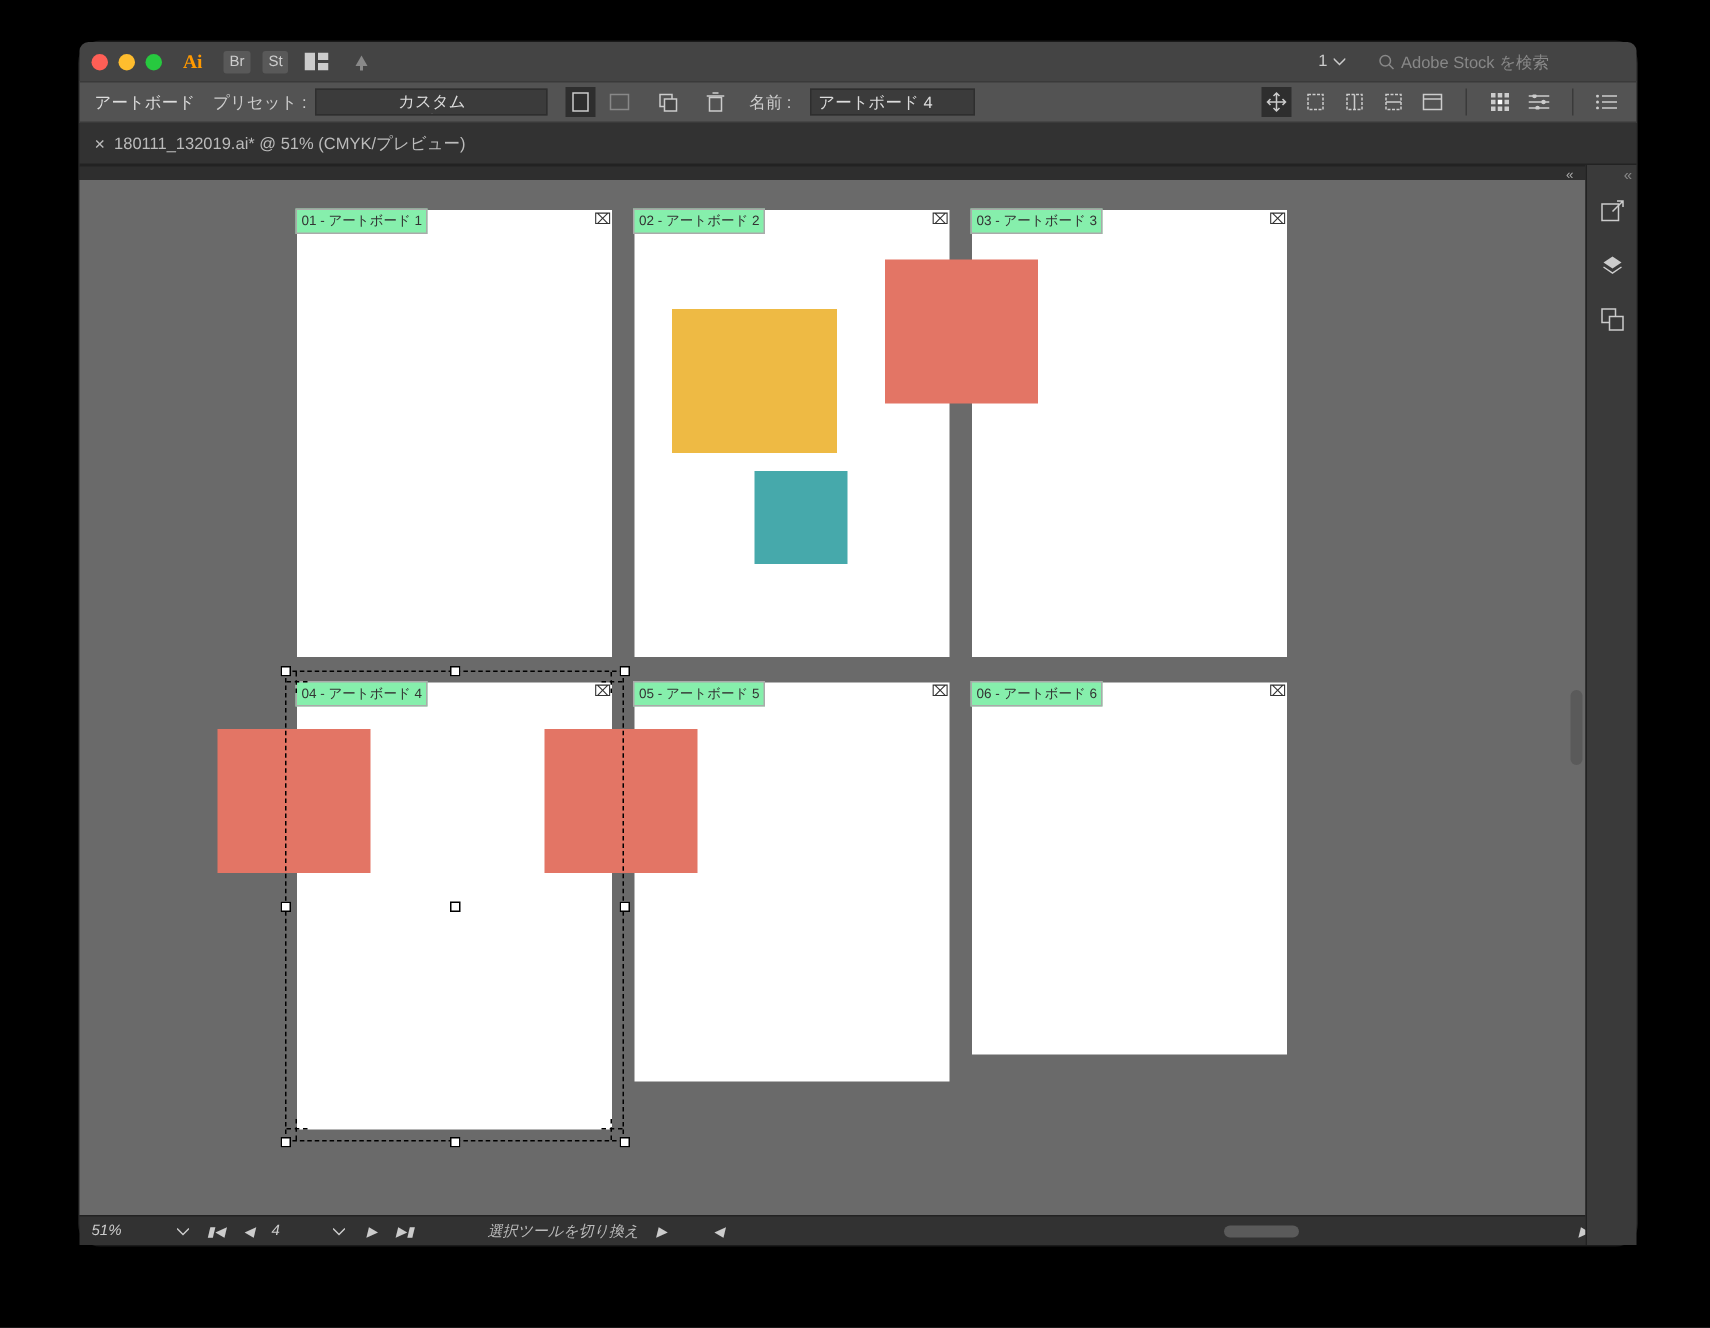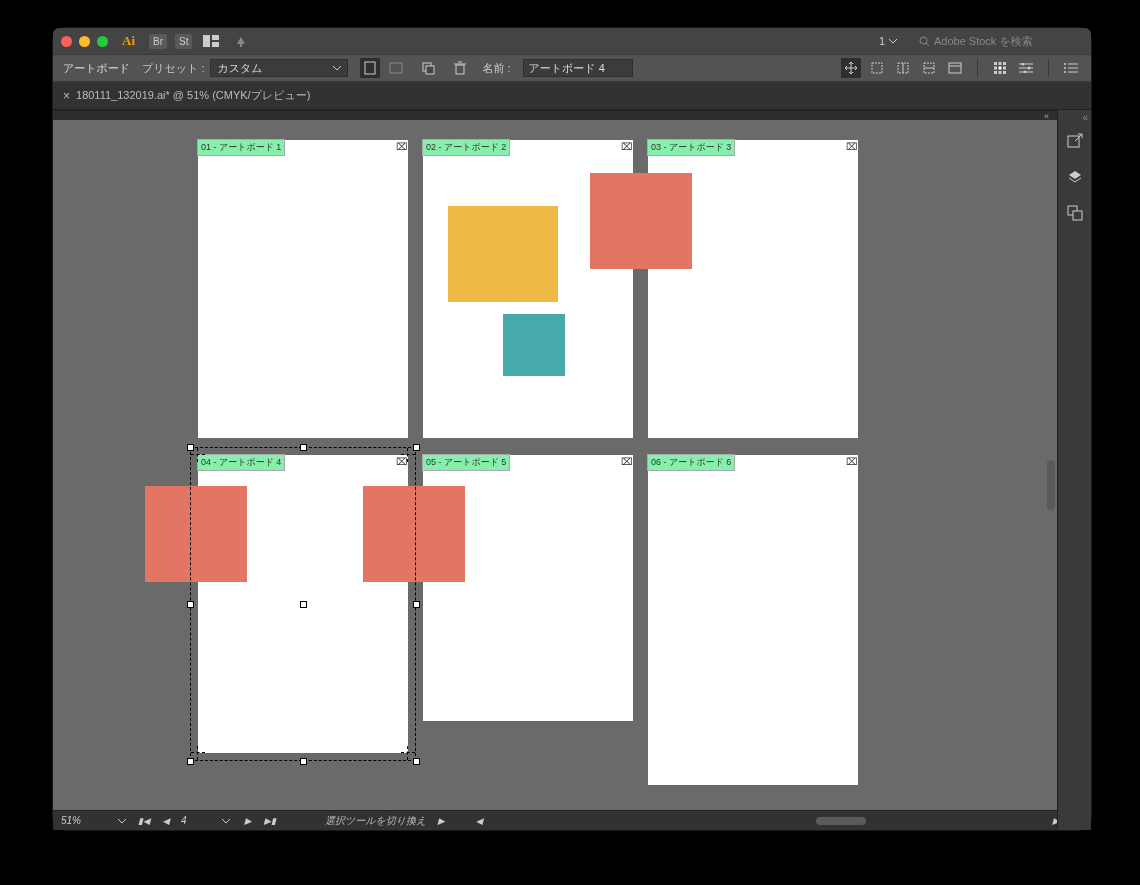--- a/index.html
+++ b/index.html
@@ -15,21 +15,21 @@
   .chip { background: #595959; color: #ccc; font-size: 10px; padding: 2px 4px; border-radius: 2px; }
   .menubar .iconbtn { width: 22px; height: 22px; display: flex; align-items: center; justify-content: center; color: #ccc; font-size: 12px; }
   .spacer { flex: 1; }
   .ws { color: #ccc; font-size: 11px; padding: 0 8px; display:flex; align-items:center; gap:4px; }
   .search { flex: 0 0 170px; height: 20px; display: flex; align-items: center; gap: 4px; color: #888; font-size: 11px; padding: 0 6px; }
 
   
   .controlbar { height: 28px; background: #535353; display:flex; align-items:center; padding: 0 10px; gap: 12px; color:#ccc; font-size:11px; border-top:1px solid #3a3a3a; border-bottom:1px solid #3a3a3a; }
   .controlbar .label { color:#ddd; }
   .preset { display:flex; align-items:center; gap:6px; }
-  .presetSel { background:#3b3b3b; color:#ddd; height:18px; width:138px; display:flex; align-items:center; justify-content:space-between; padding:0 6px; font-size:11px; border:1px solid #2e2e2e; }
+  .presetSel { background:#3b3b3b; color:#ddd; height:18px; width:155px; display:flex; align-items:center; justify-content:space-between; padding:0 6px; font-size:11px; border:1px solid #2e2e2e;flex-direction:column; }
   .cbicon { width:20px; height:20px; display:flex; align-items:center; justify-content:center; color:#ccc; }
   .cbicon.active { background:#2e2e2e; }
   .namefield { background:#3b3b3b; height:18px; width:110px; padding:0 5px; display:flex; align-items:center; font-size:11px; color:#ddd; border:1px solid #2e2e2e; }
   .cbsep { width:1px; height:18px; background:#3a3a3a; }
   .cbgroup { display:flex; align-items:center; gap:6px; }
 
   
   .tabbar { height: 28px; background: #323232; display:flex; align-items:center; padding: 0 10px; color:#bbb; font-size:11px; border-bottom:1px solid #222; }
   .tabbar .close { font-size:12px; margin-right:6px; }
   .tabbar .title {}
@@ -273,21 +273,21 @@
               <span class="abLabel">04 - アートボード 4</span>
             </div>
             <span class="abX">⌧</span>
           </div>
           <div class="artboard" style="left: 370px; top: 335px; width: 210px; height: 266px;">
             <div class="abLabelWrap" style="top: -1px; left: -1px;">
               <span class="abLabel">05 - アートボード 5</span>
             </div>
             <span class="abX">⌧</span>
           </div>
-          <div class="artboard" style="left: 595px; top: 335px; width: 210px; height: 330px;">
+          <div class="artboard" style="left: 595px; top: 335px; width: 210px; height: 248px;">
             <div class="abLabelWrap" style="top: -1px; left: -1px;">
               <span class="abLabel">06 - アートボード 6</span>
             </div>
             <span class="abX">⌧</span>
           </div>
           <div class="shape yellowRect" style="left: 395px; top: 86px; width: 110px; height: 96px;"></div>
           <div class="shape tealRect" style="left: 450px; top: 194px; width: 62px; height: 62px;"></div>
           <div class="shape coralRect" style="left: 537px; top: 53px; width: 102px; height: 96px;"></div>
           <div class="shape coralRect" style="left: 92px; top: 366px; width: 102px; height: 96px;"></div>
           <div class="shape coralRect" style="left: 310px; top: 366px; width: 102px; height: 96px;"></div>

